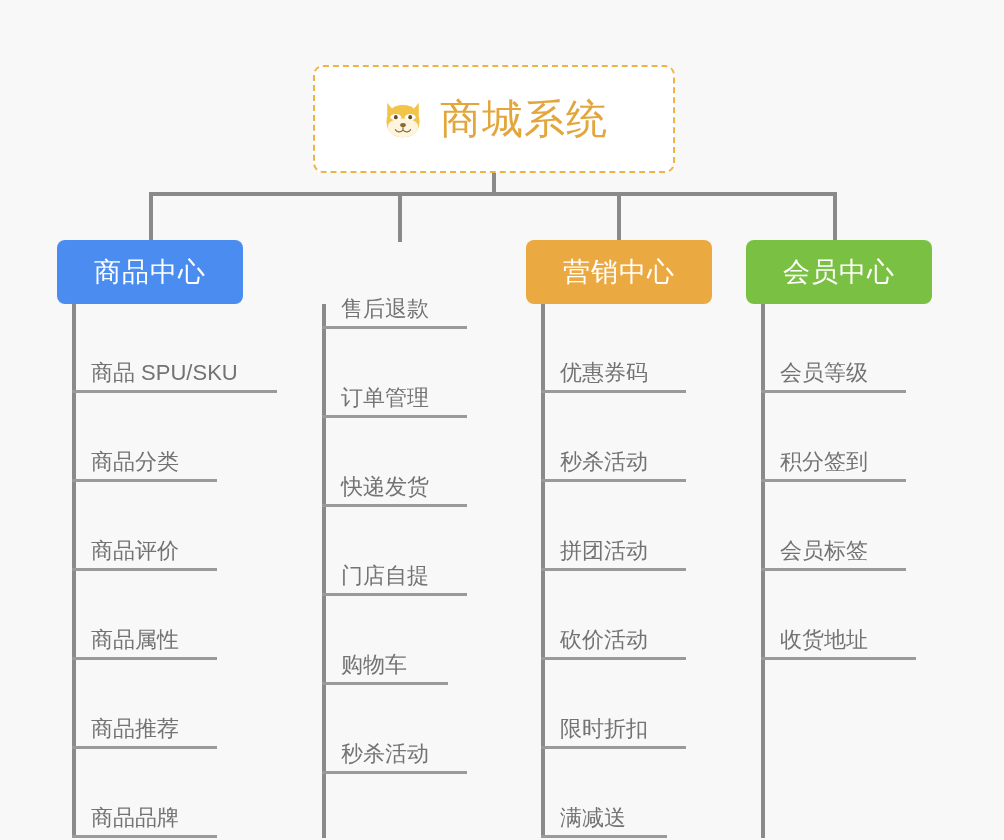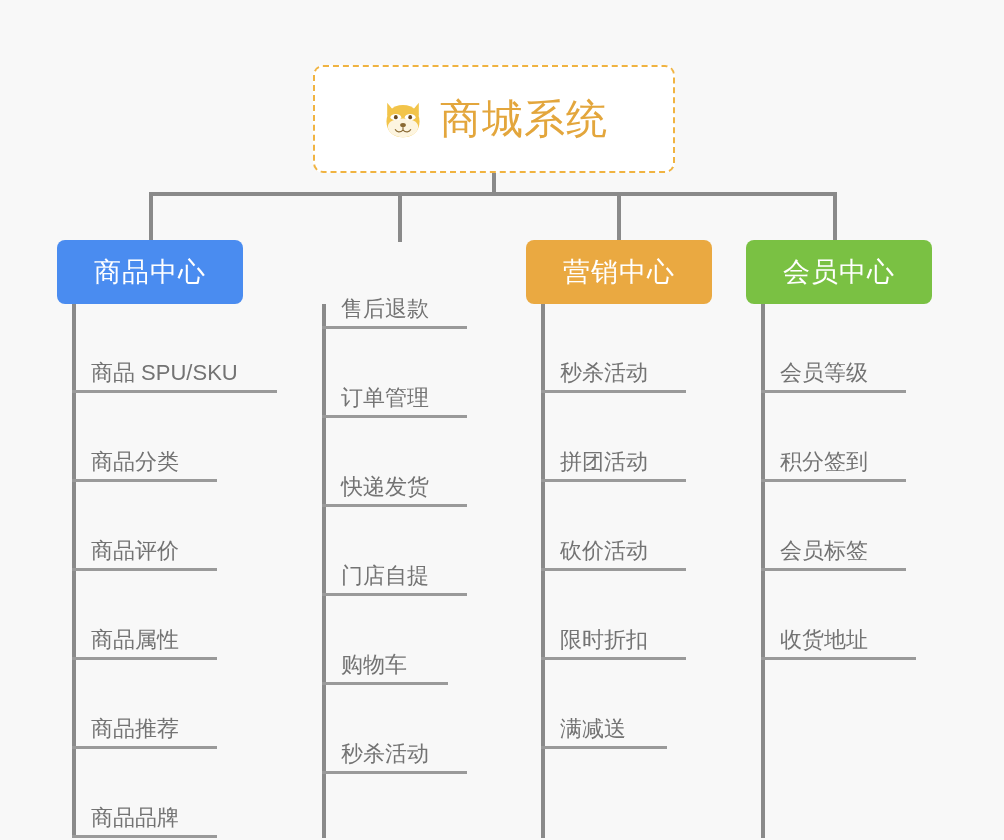--- a/index.html
+++ b/index.html
@@ -226,20 +226,24 @@
     </div>
   </div>
 
   <div class="branch" style="left:526px;">
     <div class="branch-header" style="background: rgb(234, 169, 65); justify-content: center;">
       <span>营销中心</span>
     </div>
     <div class="branch-trunk" style="height: 534px; background: rgb(138, 138, 138);"></div>
     <div class="branch-items">
       <div class="leaf">
+        <span class="leaf-label">优惠券码</span>
+        <span class="leaf-underline" style="width:145px;"></span>
+      </div>
+      <div class="leaf">
         <span class="leaf-label">秒杀活动</span>
         <span class="leaf-underline" style="width:145px;"></span>
       </div>
       <div class="leaf">
         <span class="leaf-label">拼团活动</span>
         <span class="leaf-underline" style="width:145px;"></span>
       </div>
       <div class="leaf">
         <span class="leaf-label">砍价活动</span>
         <span class="leaf-underline" style="width:145px;"></span>

